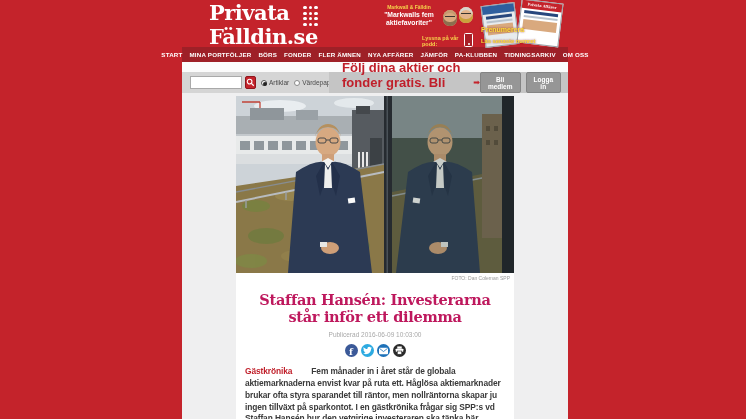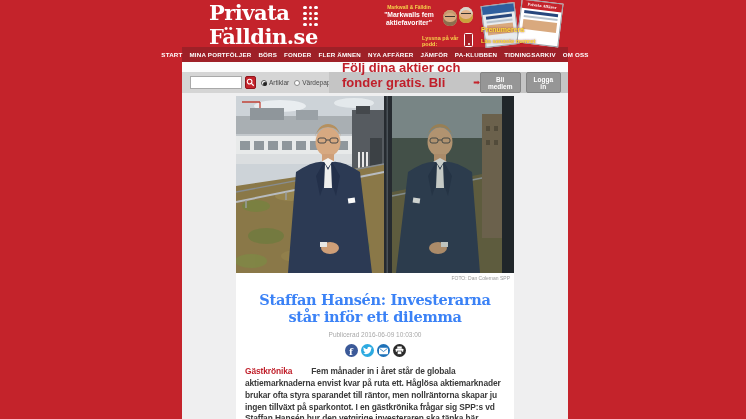--- a/index.html
+++ b/index.html
@@ -62,21 +62,21 @@
   .member-text { font-size:13px; font-weight:bold; cursor:pointer; }
   .member-arrow { font-size:8px; margin-left:3px; }
   .member-btns { margin-left:auto; display:flex; gap:5px; }
   .gray-btn { background:#969696; border:1px solid #848484; border-radius:2px; color:#fff; font-size:6.5px; font-weight:bold; padding:2.5px 7px; cursor:pointer; font-family:"Liberation Sans", sans-serif; }
 
   
   .content { position:absolute; left:0; top:93px; width:386px; height:326px; background:#efeff0; }
   .card { margin:3px auto 0; width:278px; background:#fff; min-height:330px; }
   .photo { display:block; width:278px; height:177px; }
   .credit { text-align:right; font-size:5px; color:#9a9a9a; padding:2px 4px 0 0; height:10px; }
-  .title { font-family:"DejaVu Serif", serif; font-weight:bold; font-size:14.5px; letter-spacing:-0.3px; line-height:1.18; text-align:center; color:#3b82f6; margin:8px 7px 0; }
+  .title { font-family:"DejaVu Serif", serif; font-weight:bold; font-size:14.5px; letter-spacing:-0.3px; line-height:1.18; text-align:center; color:#be185d; margin:8px 7px 0; }
   .published { text-align:center; font-size:6.5px; color:#a8a8a8; margin-top:6px; }
   .share { display:flex; justify-content:center; gap:3px; margin-top:6px; }
   .share .sicon { width:13px; height:13px; border-radius:50%; display:flex; align-items:center; justify-content:center; cursor:pointer; overflow:hidden; }
   .fb-f { color:#fff; font-family:"DejaVu Serif", serif; font-weight:bold; font-size:9px; margin-top:2px; }
   .lead { margin:9px 13px 0 9px; font-size:8.4px; font-weight:bold; color:#3a3a3a; line-height:1.4; letter-spacing:-0.1px; }
   .lead .lead-label { margin-right:19px; }
 </style>
 </head>
 <body>
 

